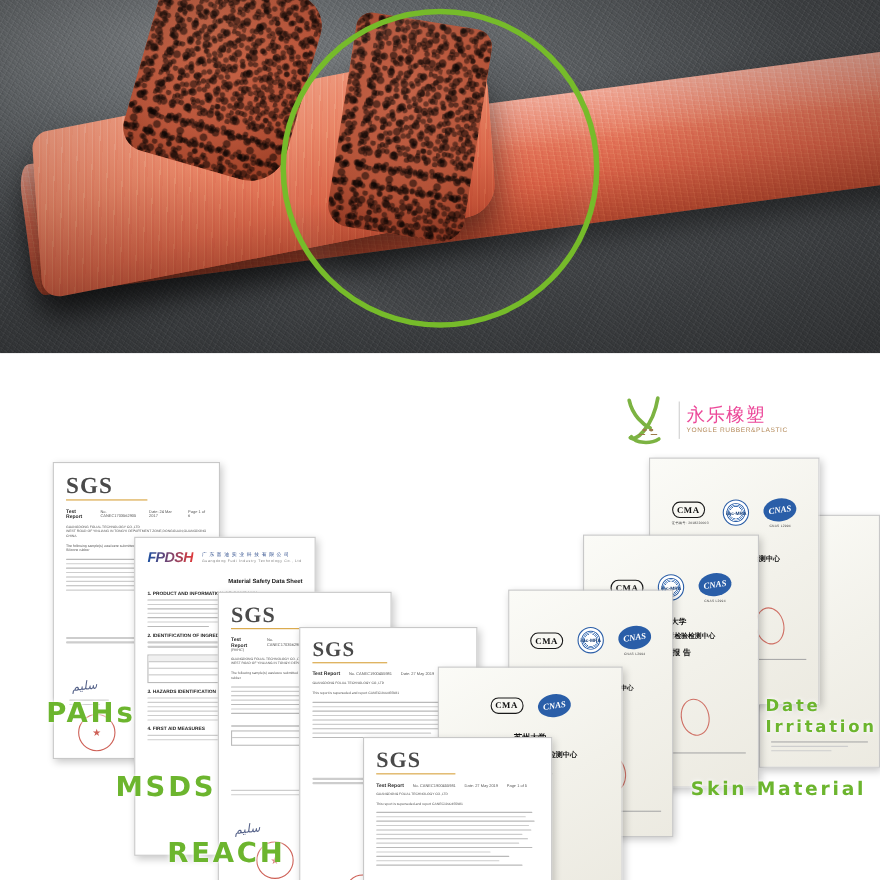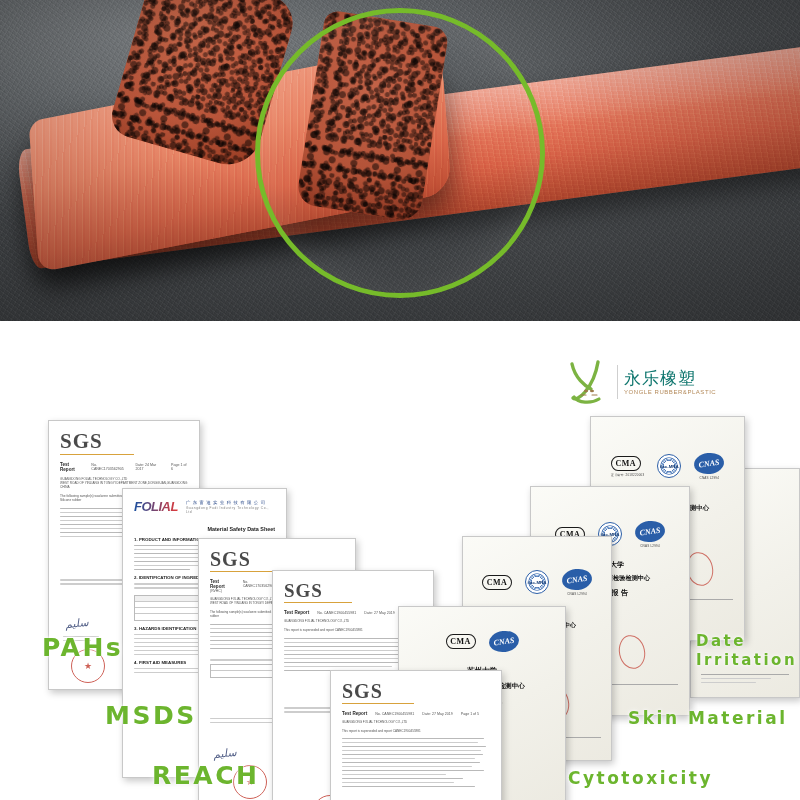--- a/index.html
+++ b/index.html
@@ -135,21 +135,21 @@
     position: absolute; left: 718px; top: 4px; width: 96px; height: 40px;
     background: #d2d2d2;
     clip-path: polygon(13% 0, 100% 0, 100% 100%, 0 100%);
   }
 
   
   .brand { position: absolute; left: 565px; top: 357px; width: 160px; height: 50px; display:flex; align-items:center; gap:6px; }
   .brand-mark { width: 46px; height: 48px; flex: 0 0 46px; }
   .brand-rule { width: 1px; height: 34px; background: #cfcfcf; }
   .brand-text { display:flex; flex-direction:column; justify-content:center; }
-  .brand-cn { color:#0f766e; font-size: 17px; font-family:"DejaVu Sans", sans-serif; letter-spacing:1px; line-height:1.1; }
+  .brand-cn { color:#ec4899; font-size: 17px; font-family:"DejaVu Sans", sans-serif; letter-spacing:1px; line-height:1.1; }
   .brand-en { color:#b48a5a; font-size: 6px; letter-spacing: .55px; margin-top:2px; font-family:"Liberation Sans", sans-serif; }
 
   
   .gallery { position: absolute; left: 0; top: 408px; width: 800px; height: 392px; }
 
   .cert {
     position: absolute;
     background: #ffffff;
     border: 1px solid #c8c8c8;
     box-shadow: 2px 3px 7px rgba(0,0,0,.22);
@@ -308,21 +308,21 @@
       <div style="position:absolute;left:14px;top:212px;">
         <div class="doc-line sh" style="width:36px"></div>
           <div class="doc-line sh" style="width:28px"></div>
       </div>
       <div class="stamp" style="left:22px; top:228px;"></div>
       <div class="barcode" style="left:95px; top:240px; height:14px; width:34px;"></div>
     </div>
 
     <div class="cert" id="c2" style="left:122px; top:80px; width:165px; height:290px; z-index:4;">
       <div style="display:flex; align-items:center; gap:8px;">
-        <div class="fpdsh">FOLIAL</div>
+        <div class="fpdsh">FPDSH</div>
         <div>
           <div class="fpdsh-cn">广东富迪实业科技有限公司</div>
           <div class="fpdsh-sub">Guangdong Fudi Industry Technology Co., Ltd</div>
         </div>
       </div>
       <div class="msds-title" style="margin-top:12px;">Material Safety Data Sheet</div>
       <div class="msds-sec">1. PRODUCT AND INFORMATION OF COMPANY</div>
       <div style="margin-top:3px;">
         <div class="doc-line" style="width:72%"></div>
           <div class="doc-line sh" style="width:96%"></div>
@@ -585,17 +585,14 @@
   <div class="tag" id="t2" style="left: 152px; top: 760px; font-size: 25px; color: rgb(108, 181, 46); line-height: 1.25;">
       <div>REACH</div>
     </div>
   <div class="tag" id="t3" style="left: 696px; top: 632px; font-size: 15px; color: rgb(108, 181, 46); line-height: 1.25;">
       <div>Date</div>
       <div>Irritation</div>
     </div>
   <div class="tag" id="t4" style="left: 628px; top: 708px; font-size: 17px; color: rgb(108, 181, 46); line-height: 1.25;">
       <div>Skin Material</div>
     </div>
-  <div class="tag" id="t5" style="left: 568px; top: 768px; font-size: 17px; color: rgb(108, 181, 46); line-height: 1.25;">
-      <div>Cytotoxicity</div>
-    </div>
 
 </div>
 
 </body></html>

